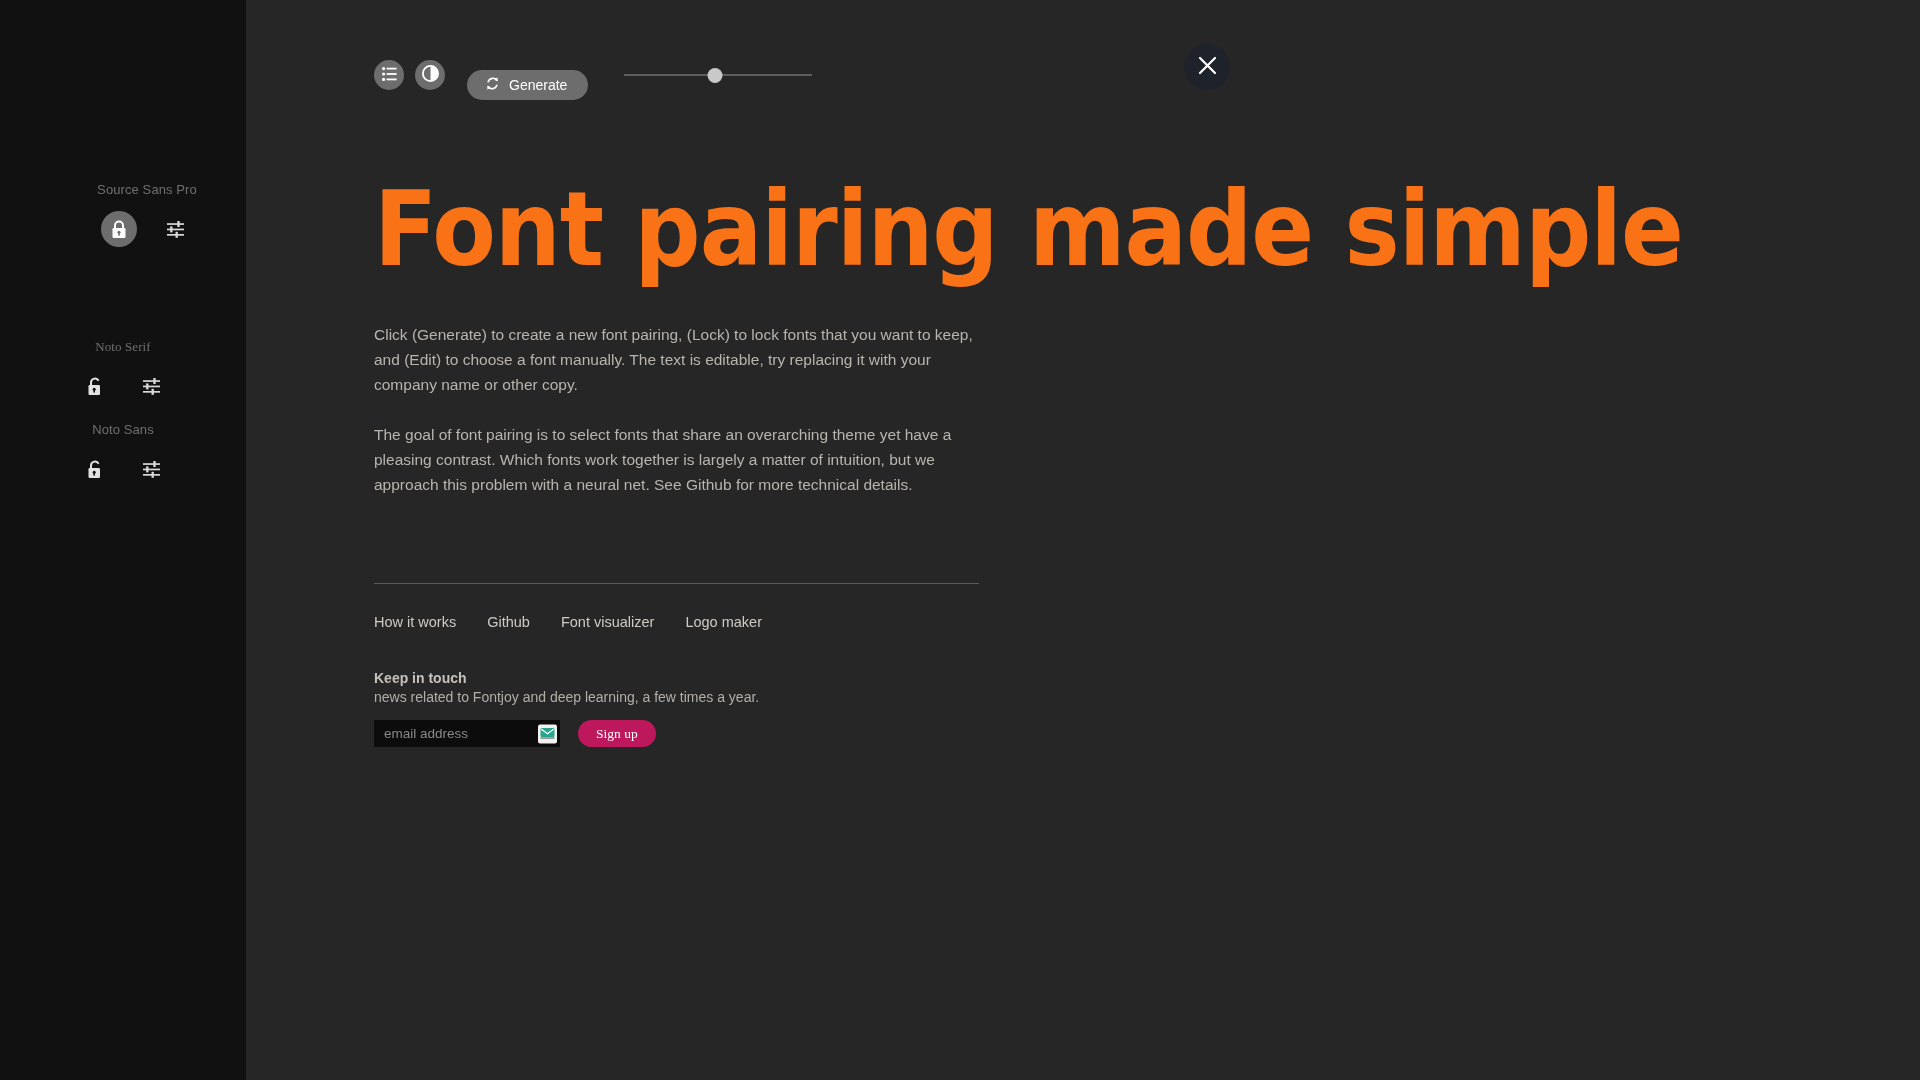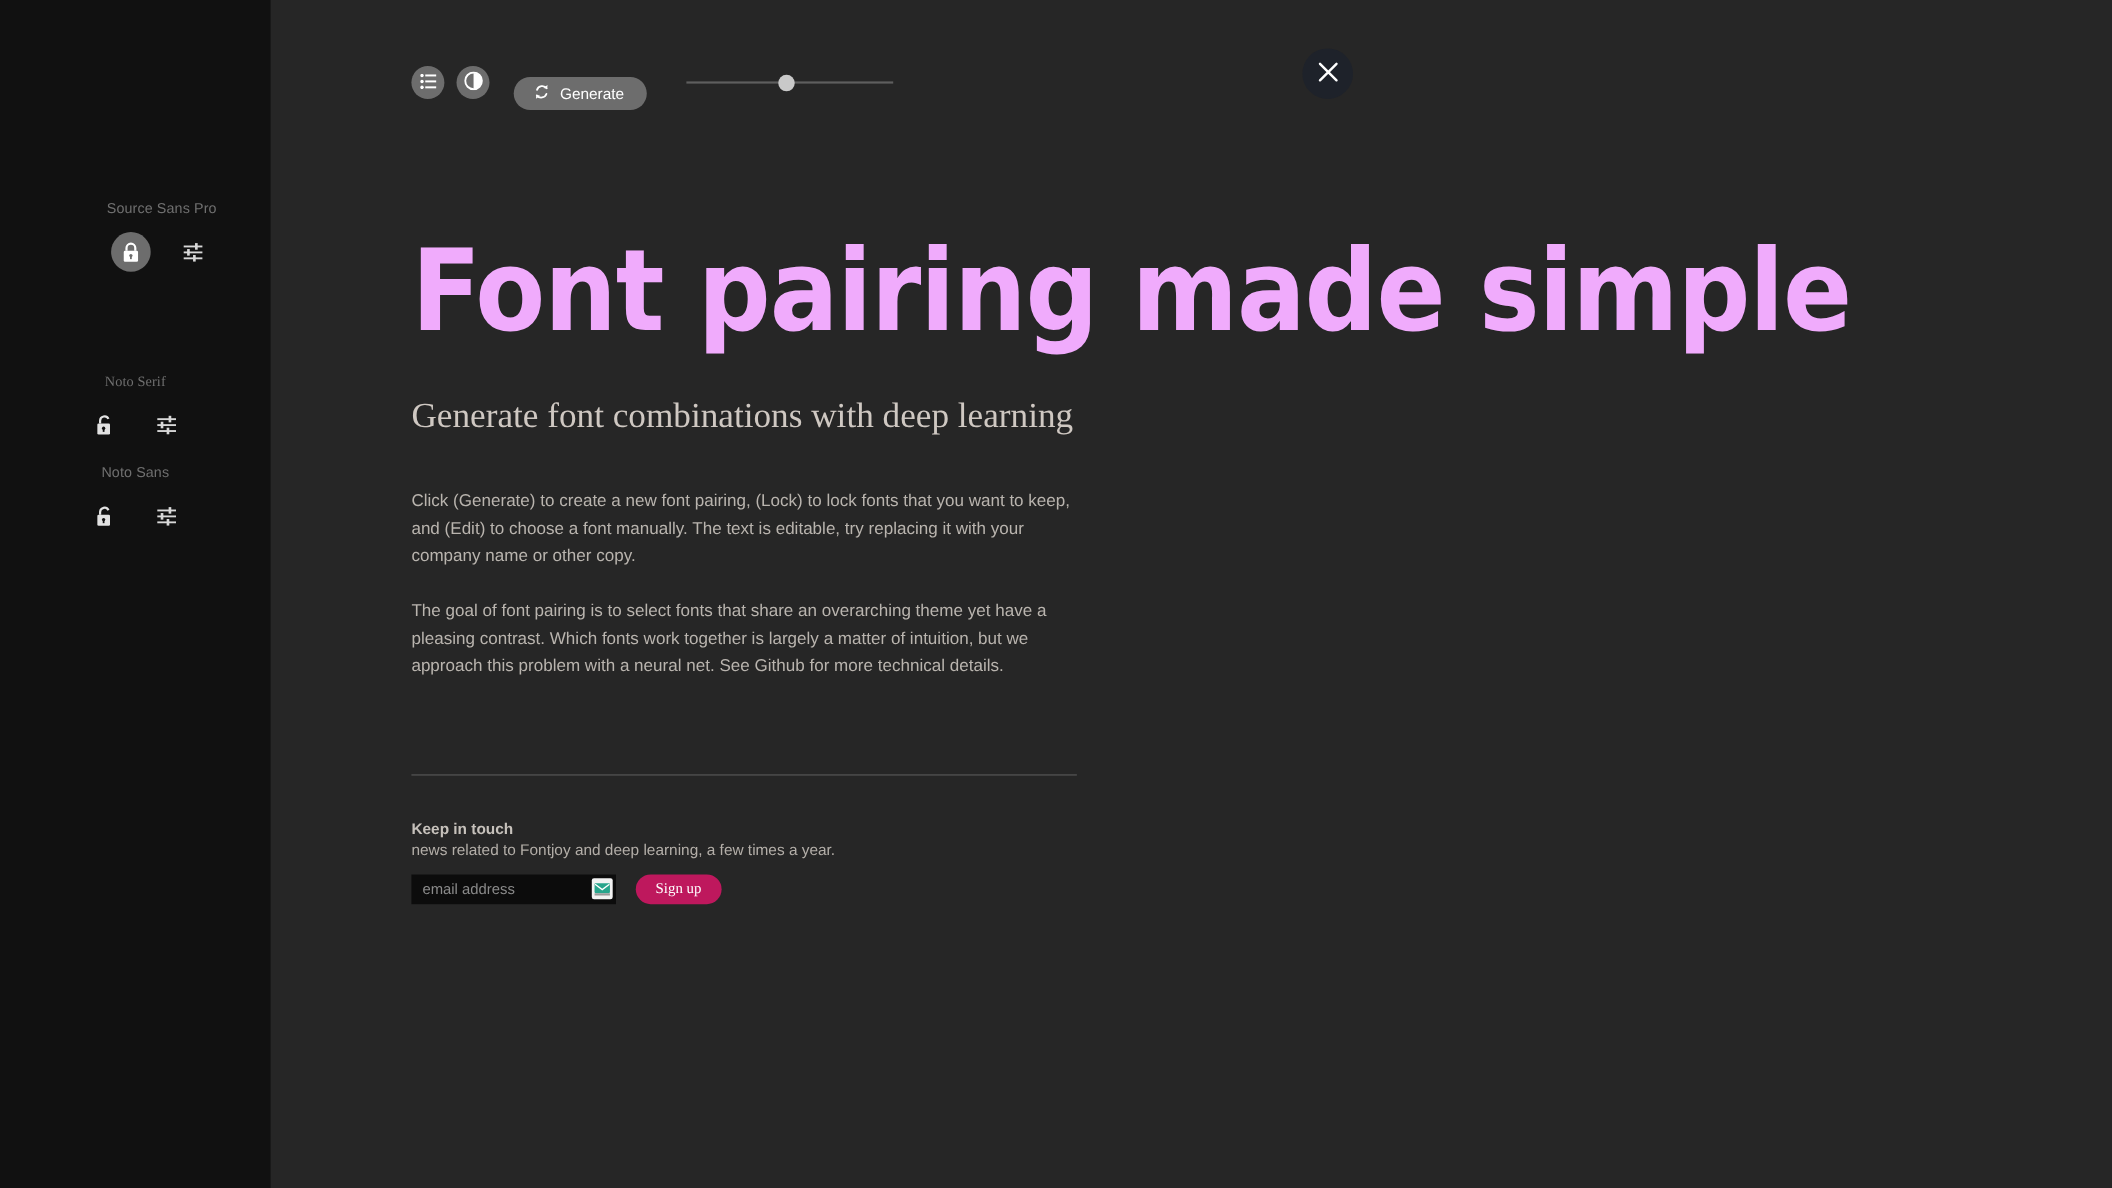--- a/index.html
+++ b/index.html
@@ -167,25 +167,24 @@
     left: 128px;
     top: 175px;
     width: 620px;
   }
 
   .headline {
     font-family: "Liberation Sans Narrow", "DejaVu Sans Condensed", "Liberation Sans", sans-serif;
     font-size: 103px;
     line-height: 1.06;
     font-weight: 700;
-    color: #f0abfc;
+    color: #f97316;
     letter-spacing: -1px;
     white-space: nowrap;
     margin-bottom: 38px;
-    margin-top: 36px;
   }
 
   .subhead {
     font-family: "Liberation Serif", serif;
     font-size: 32px;
     line-height: 1.2;
     font-weight: 400;
     color: #cfc8c2;
     white-space: nowrap;
     margin-bottom: 46px;
@@ -430,27 +429,32 @@
         <svg width="19" height="19" viewBox="0 0 19 19">
           <path d="M2 2 L17 17 M17 2 L2 17" stroke="#ffffff" stroke-width="2.2" stroke-linecap="round"></path>
         </svg>
       </span>
     </button>
 
     <div class="content">
 
       <h1 class="headline">Font pairing made simple</h1>
 
-      <h2 class="subhead">Generate font combinations with deep learning</h2>
 
       <p class="body-copy">Click (Generate) to create a new font pairing, (Lock) to lock fonts that you want to keep, and (Edit) to choose a font manually. The text is editable, try replacing it with your company name or other copy.</p>
       <p class="body-copy">The goal of font pairing is to select fonts that share an overarching theme yet have a pleasing contrast. Which fonts work together is largely a matter of intuition, but we approach this problem with a neural net. See Github for more technical details.</p>
 
       <div class="divider"></div>
 
+      <nav class="links">
+        <a>How it works</a>
+        <a>Github</a>
+        <a>Font visualizer</a>
+        <a>Logo maker</a>
+      </nav>
 
       <section class="newsletter">
         <div class="nl-title">Keep in touch</div>
         <div class="nl-sub">news related to Fontjoy and deep learning, a few times a year.</div>
 
         <form class="nl-form">
           <div class="email-wrap">
             <input class="email-input" type="text" placeholder="email address" style="">
             <span class="autofill-badge">
               <svg width="15" height="12" viewBox="0 0 15 12">

